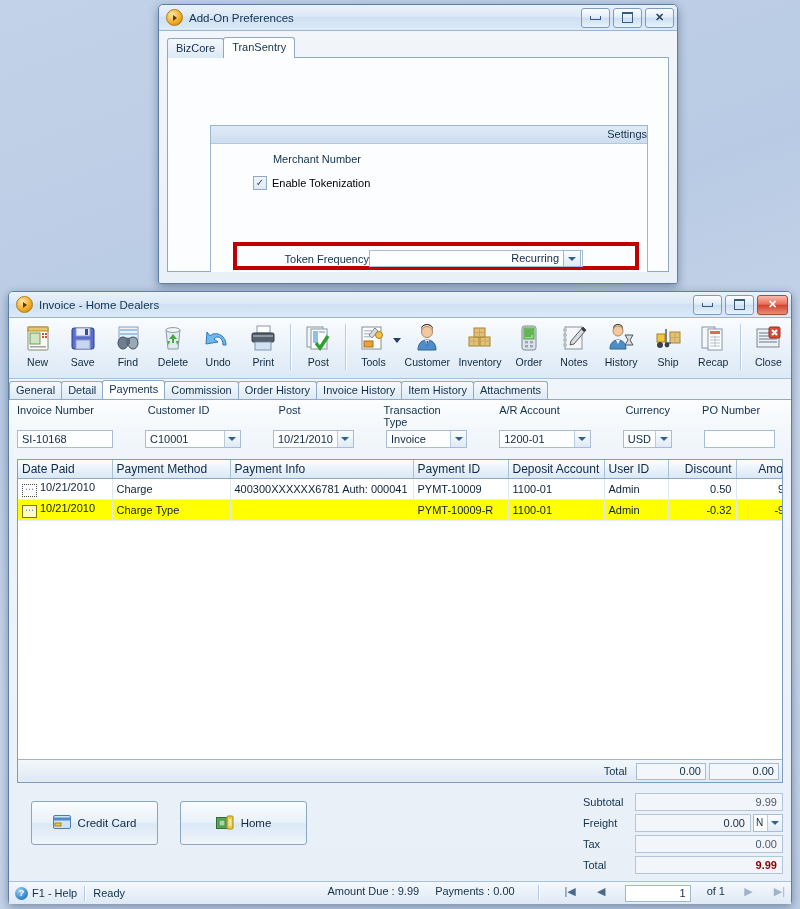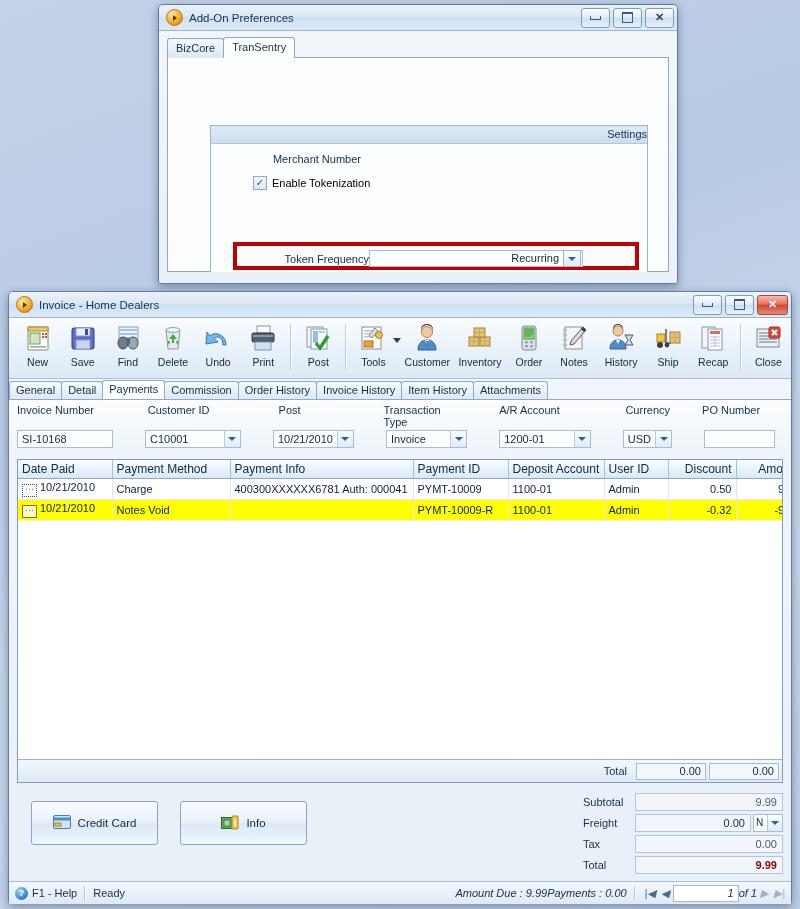--- a/index.html
+++ b/index.html
@@ -340,21 +340,21 @@
     padding: 0 4px 0 6px;
     box-sizing:border-box;
   }
   .sb-help { display:flex; align-items:center; gap:4px; }
   .qmark {
     width:13px;height:13px;border-radius:50%;
     background: radial-gradient(circle at 35% 30%,#9fd0f5,#2d7fc4 70%);
     color:#fff; font-size:9px; line-height:13px; text-align:center; font-weight:bold;
   }
   .sbsep { width:1px;height:15px;background:#b6c9dc;border-right:1px solid #fff;margin:0 7px;}
-  .sb-right { margin-left:auto; display:flex; align-items:center; gap:0;font-style:italic;}
+  .sb-right { margin-left:auto; display:flex; align-items:flex-start; gap:16px;}
   .navbtn { width:15px; color:#4a6a8a; font-size:11px; text-align:center; }
   .navbtn.dim { color:#9fb3c6; }
   .pagebox {
     width:66px;height:17px;border:1px solid #9fb7d0;background:#ffffff;
     text-align:right;padding:0 4px;font-size:11px;color:#102a44;
     box-sizing:border-box;line-height:15px;
   }
 </style>
 </head>
 <body>
@@ -770,21 +770,21 @@
           <td>Charge</td>
           <td>400300XXXXXX6781 Auth: 000041</td>
           <td>PYMT-10009</td>
           <td>1100-01</td>
           <td>Admin</td>
           <td class="num">0.50</td>
           <td class="num">9.49</td>
         </tr>
         <tr class="sel">
           <td><span class="rowmark selm">⋯</span><span>10/21/2010</span></td>
-          <td>Notes Void</td>
+          <td>Charge Type</td>
           <td></td>
           <td>PYMT-10009-R</td>
           <td>1100-01</td>
           <td>Admin</td>
           <td class="num">-0.32</td>
           <td class="num">-9.49</td>
         </tr>
         </tbody>
       </table>
       <div class="gridblank"></div>
@@ -812,21 +812,21 @@
 
         <div class="paybtn">
           <span>
             <svg width="18" height="15" viewBox="0 0 18 15">
               <rect x="0.5" y="2.5" width="11" height="11" fill="#5ea85e" stroke="#2e6b2e"></rect>
               <rect x="3" y="5" width="6" height="6" fill="#a7d6a7" stroke="#3f8a3f"></rect>
               <rect x="11" y="1" width="6" height="13" rx="1" fill="#e8c94a" stroke="#a8881a"></rect>
               <rect x="12.5" y="4" width="3" height="7" fill="#f6e39a"></rect>
             </svg>
           </span>
-          <span>Info</span>
+          <span>Home</span>
         </div>
 
       </div>
 
       <div class="totals">
         <div class="trow">
           <span class="tlabel">Subtotal</span>
           <span class="tbox">9.99</span>
         </div>
         <div class="trow">

